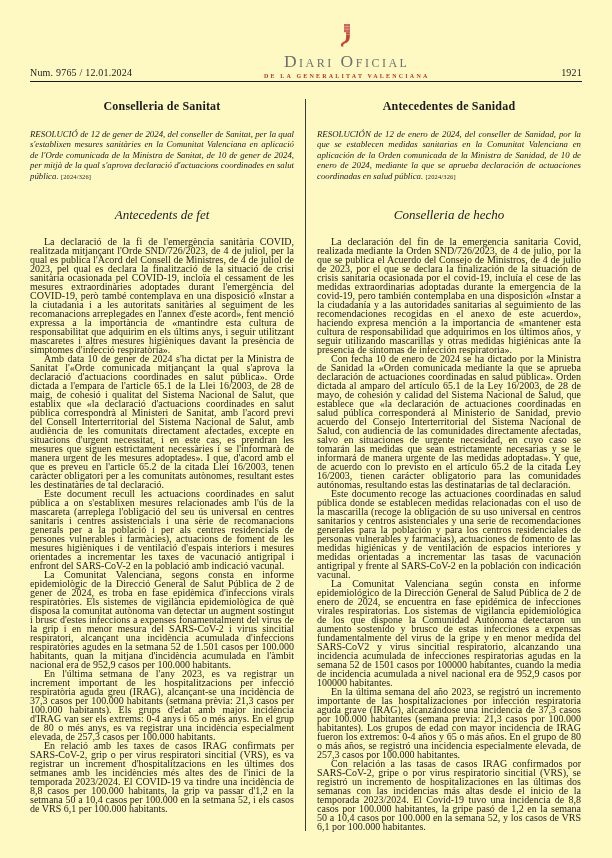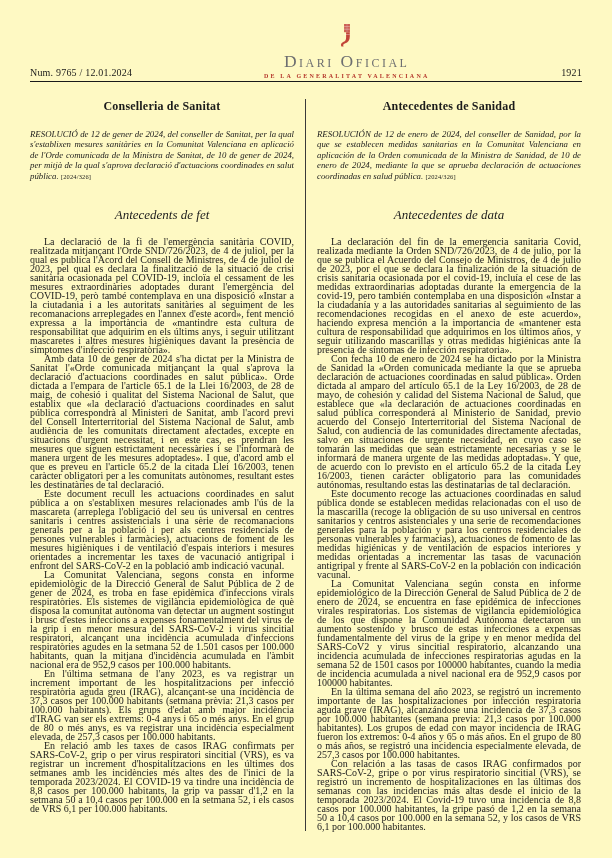--- a/index.html
+++ b/index.html
@@ -93,21 +93,21 @@
       <p>La Comunitat Valenciana, segons consta en informe epidemiològic de la Direcció General de Salut Pública de 2 de gener de 2024, es troba en fase epidèmica d'infeccions virals respiratòries. Els sistemes de vigilància epidemiològica de què disposa la comunitat autònoma van detectar un augment sostingut i brusc d'estes infeccions a expenses fonamentalment del virus de la grip i en menor mesura del SARS-CoV-2 i virus sincitial respiratori, alcançant una incidència acumulada d'infeccions respiratòries agudes en la setmana 52 de 1.501 casos per 100.000 habitants, quan la mitjana d'incidència acumulada en l'àmbit nacional era de 952,9 casos per 100.000 habitants.</p>
       <p>En l'última setmana de l'any 2023, es va registrar un increment important de les hospitalitzacions per infecció respiratòria aguda greu (IRAG), alcançant-se una incidència de 37,3 casos per 100.000 habitants (setmana prèvia: 21,3 casos per 100.000 habitants). Els grups d'edat amb major incidència d'IRAG van ser els extrems: 0-4 anys i 65 o més anys. En el grup de 80 o més anys, es va registrar una incidència especialment elevada, de 257,3 casos per 100.000 habitants.</p>
       <p>En relació amb les taxes de casos IRAG confirmats per SARS-CoV-2, grip o per virus respiratori sincitial (VRS), es va registrar un increment d'hospitalitzacions en les últimes dos setmanes amb les incidències més altes des de l'inici de la temporada 2023/2024. El COVID-19 va tindre una incidència de 8,8 casos per 100.000 habitants, la grip va passar d'1,2 en la setmana 50 a 10,4 casos per 100.000 en la setmana 52, i els casos de VRS 6,1 per 100.000 habitants.</p>
     </div>
 
     <div class="divider"></div>
 
     <div class="col">
       <div class="dept">Antecedentes de Sanidad</div>
       <div class="summary"><span>RESOLUCIÓN de 12 de enero de 2024, del conseller de Sanidad, por la que se establecen medidas sanitarias en la Comunitat Valenciana en aplicación de la Orden comunicada de la Ministra de Sanidad, de 10 de enero de 2024, mediante la que se aprueba declaración de actuaciones coordinadas en salud pública. </span><span class="ref">[2024/326]</span></div>
-      <div class="section-heading">Antecedentes de data</div>
+      <div class="section-heading">Conselleria de hecho</div>
       <p>La declaración del fin de la emergencia sanitaria Covid, realizada mediante la Orden SND/726/2023, de 4 de julio, por la que se publica el Acuerdo del Consejo de Ministros, de 4 de julio de 2023, por el que se declara la finalización de la situación de crisis sanitaria ocasionada por el covid-19, incluía el cese de las medidas extraordinarias adoptadas durante la emergencia de la covid-19, pero también contemplaba en una disposición «Instar a la ciudadanía y a las autoridades sanitarias al seguimiento de las recomendaciones recogidas en el anexo de este acuerdo», haciendo expresa mención a la importancia de «mantener esta cultura de responsabilidad que adquirimos en los últimos años, y seguir utilizando mascarillas y otras medidas higiénicas ante la presencia de síntomas de infección respiratoria».</p>
       <p>Con fecha 10 de enero de 2024 se ha dictado por la Ministra de Sanidad la «Orden comunicada mediante la que se aprueba declaración de actuaciones coordinadas en salud pública». Orden dictada al amparo del artículo 65.1 de la Ley 16/2003, de 28 de mayo, de cohesión y calidad del Sistema Nacional de Salud, que establece que «la declaración de actuaciones coordinadas en salud pública corresponderá al Ministerio de Sanidad, previo acuerdo del Consejo Interterritorial del Sistema Nacional de Salud, con audiencia de las comunidades directamente afectadas, salvo en situaciones de urgente necesidad, en cuyo caso se tomarán las medidas que sean estrictamente necesarias y se le informará de manera urgente de las medidas adoptadas». Y que, de acuerdo con lo previsto en el artículo 65.2 de la citada Ley 16/2003, tienen carácter obligatorio para las comunidades autónomas, resultando estas las destinatarias de tal declaración.</p>
       <p>Este documento recoge las actuaciones coordinadas en salud pública donde se establecen medidas relacionadas con el uso de la mascarilla (recoge la obligación de su uso universal en centros sanitarios y centros asistenciales y una serie de recomendaciones generales para la población y para los centros residenciales de personas vulnerables y farmacias), actuaciones de fomento de las medidas higiénicas y de ventilación de espacios interiores y medidas orientadas a incrementar las tasas de vacunación antigripal y frente al SARS-CoV-2 en la población con indicación vacunal.</p>
       <p>La Comunitat Valenciana según consta en informe epidemiológico de la Dirección General de Salud Pública de 2 de enero de 2024, se encuentra en fase epidémica de infecciones virales respiratorias. Los sistemas de vigilancia epidemiológica de los que dispone la Comunidad Autónoma detectaron un aumento sostenido y brusco de estas infecciones a expensas fundamentalmente del virus de la gripe y en menor medida del SARS-CoV2 y virus sincitial respiratorio, alcanzando una incidencia acumulada de infecciones respiratorias agudas en la semana 52 de 1501 casos por 100000 habitantes, cuando la media de incidencia acumulada a nivel nacional era de 952,9 casos por 100000 habitantes.</p>
       <p>En la última semana del año 2023, se registró un incremento importante de las hospitalizaciones por infección respiratoria aguda grave (IRAG), alcanzándose una incidencia de 37,3 casos por 100.000 habitantes (semana previa: 21,3 casos por 100.000 habitantes). Los grupos de edad con mayor incidencia de IRAG fueron los extremos: 0-4 años y 65 o más años. En el grupo de 80 o más años, se registró una incidencia especialmente elevada, de 257,3 casos por 100.000 habitantes.</p>
       <p>Con relación a las tasas de casos IRAG confirmados por SARS-CoV-2, gripe o por virus respiratorio sincitial (VRS), se registró un incremento de hospitalizaciones en las últimas dos semanas con las incidencias más altas desde el inicio de la temporada 2023/2024. El Covid-19 tuvo una incidencia de 8,8 casos por 100.000 habitantes, la gripe pasó de 1,2 en la semana 50 a 10,4 casos por 100.000 en la semana 52, y los casos de VRS 6,1 por 100.000 habitantes.</p>
     </div>
 
   </div>
 

